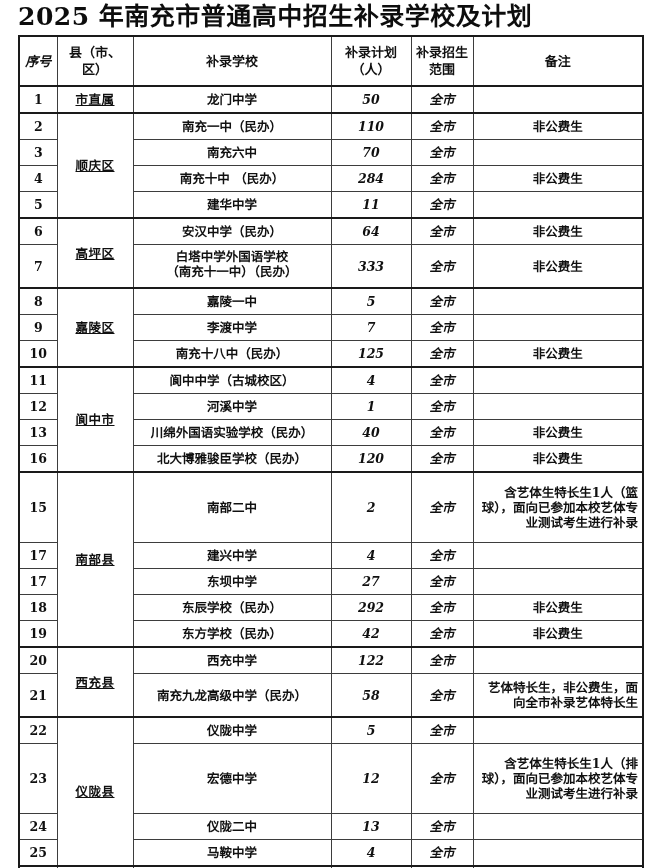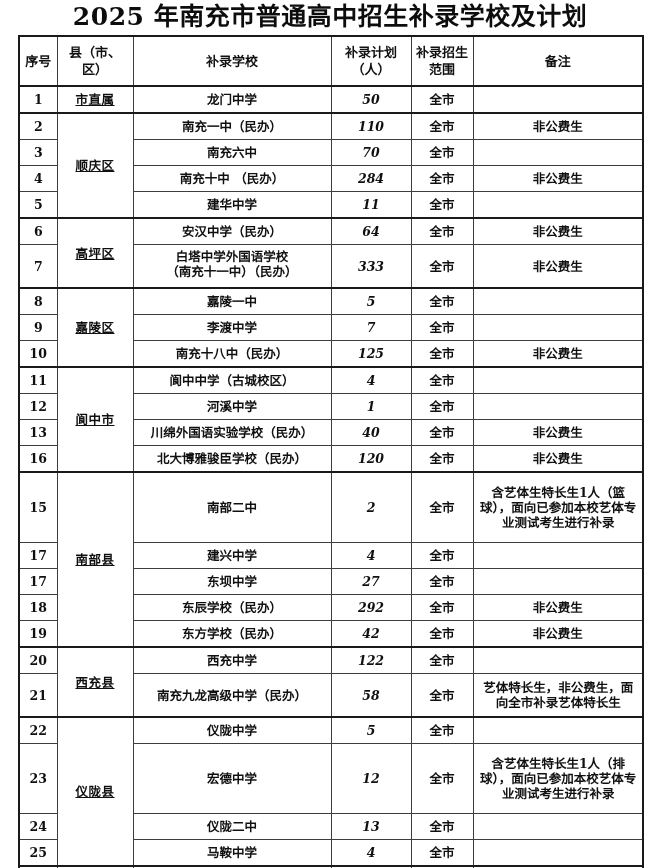--- a/index.html
+++ b/index.html
@@ -19,21 +19,20 @@
 
   #page {
     position: relative;
     width: 660px;
     height: 868px;
     box-sizing: border-box;
     padding: 0 18px;
   }
 
   .doc-title {
-    text-align: center;
     font-family: "DejaVu Serif", "Liberation Serif", serif;
     font-weight: 700;
     font-size: 25px;
     line-height: 30px;
     letter-spacing: 0.5px;
     padding-top: 2px;
     padding-bottom: 3px;
     color: #0d0d0d;
     white-space: nowrap;
   }
@@ -71,47 +70,48 @@
     line-height: 17px;
     height: 44px;
     padding: 2px 3px;
   }
 
   th.head-index,
   th.head-county {
     word-break: break-all;
     line-height: 18px;
   }
-  th.head-index { letter-spacing: 0; }
+  th.head-index { letter-spacing: 0; font-style: italic; }
 
   td.idx {
     font-size: 13px;
     font-family: "DejaVu Serif", "Liberation Serif", serif;
   }
   td.county {
     letter-spacing: 0.5px;
     text-decoration: underline;
   }
   td.school {
     font-size: 12.5px;
     line-height: 15px;
   }
   td.quota {
     font-size: 13px;
     font-style: italic;
   }
   td.scope {
     font-size: 12.5px;
+    font-style: italic;
   }
   td.remark {
     font-size: 12.5px;
     line-height: 16px;
   }
   td.remark.long {
-    text-align: center;
+    text-align: right;
     padding-left: 5px;
     padding-right: 4px;
     margin-top: 44px;
   }
 
   
   tr.group-start > td,
   tr.group-start > th {
     border-top: 2px solid #1a1a1a;
   }

